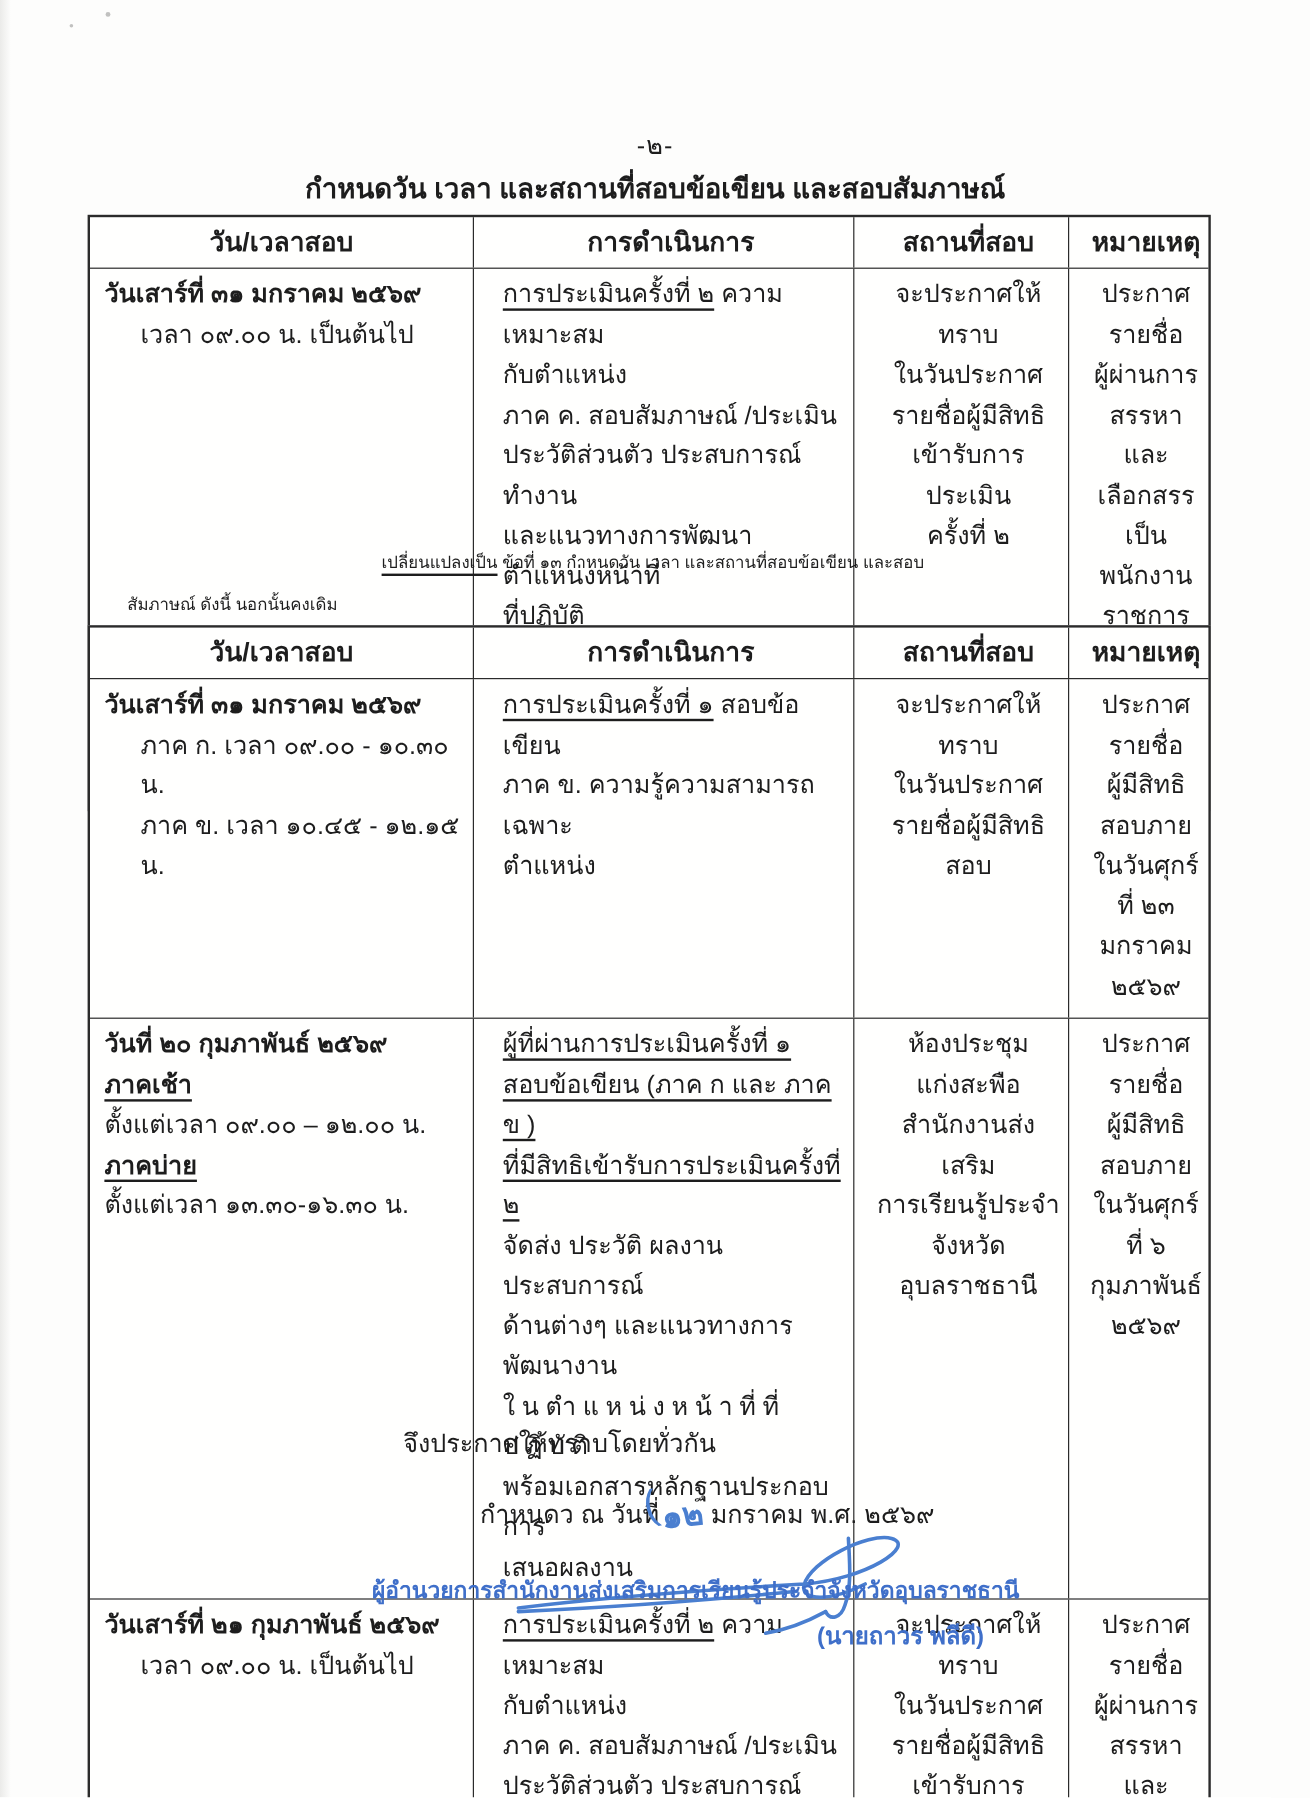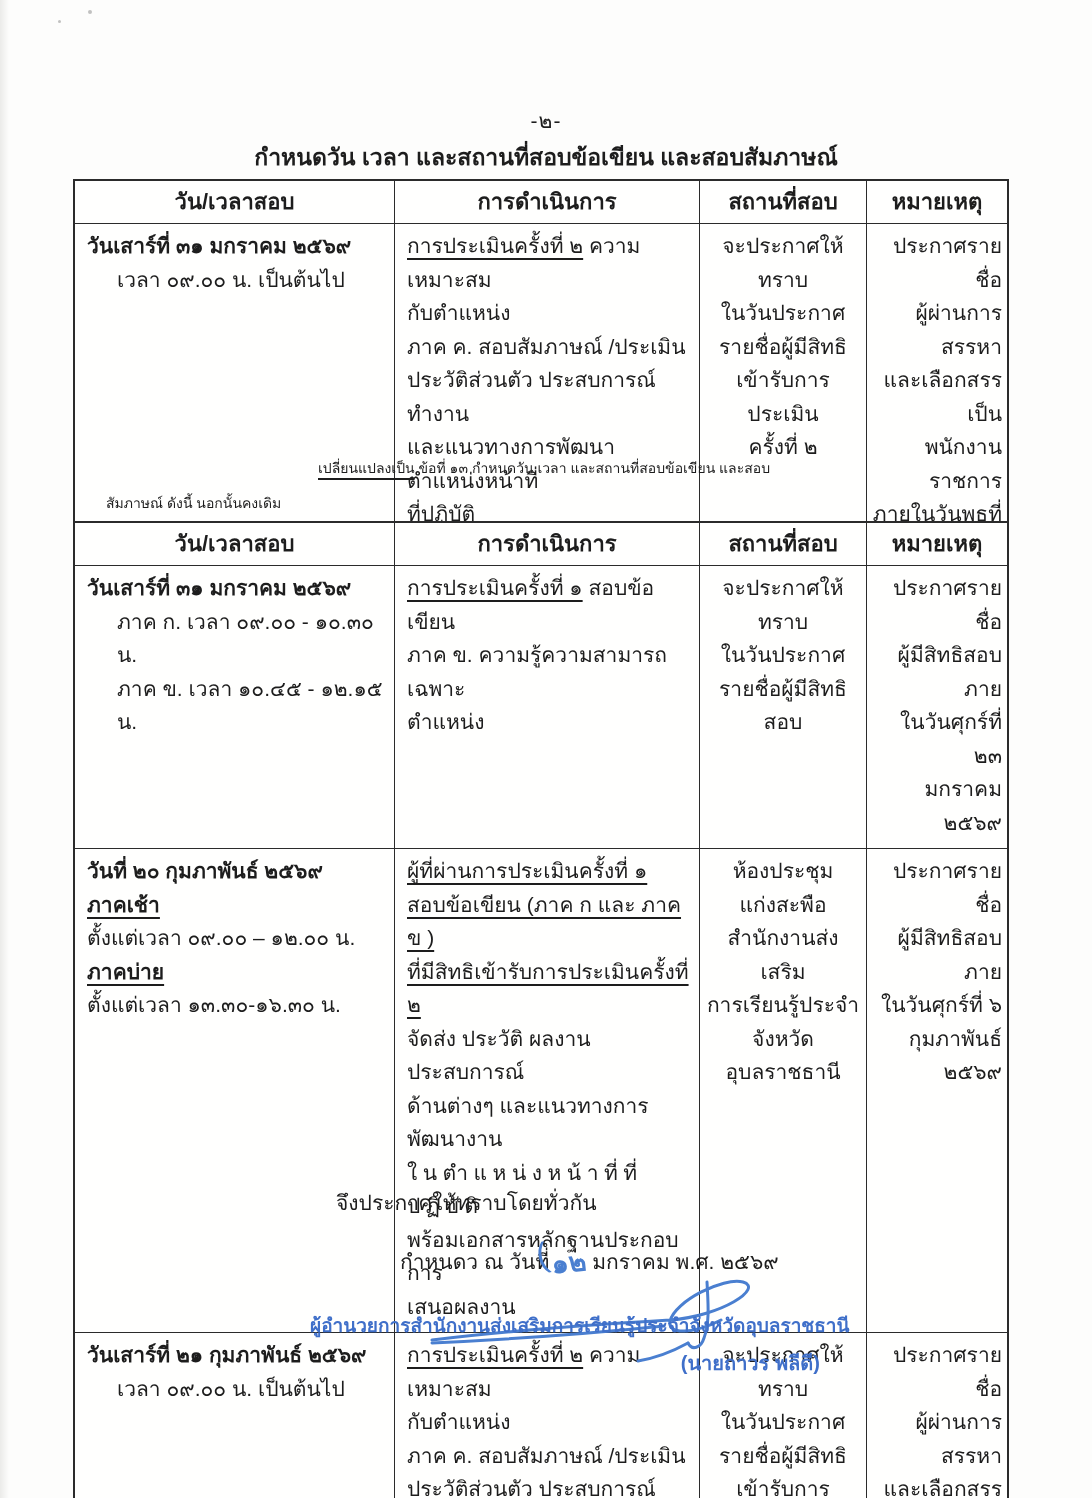--- a/index.html
+++ b/index.html
@@ -13,25 +13,25 @@
   .speck{position:absolute;background:#9a9a98;border-radius:50%;opacity:.6;}
   .pgnum{position:absolute;top:104px;left:0;width:100%;text-align:center;
     font-size:21px;letter-spacing:1px;}
   .doc-title{position:absolute;top:139px;left:0;width:100%;text-align:center;
     font-size:23px;font-weight:bold;}
   .sched-table{position:absolute;left:73px;width:936px;border:2px solid #2b2b2b;
     background:#fffffe;box-sizing:border-box;}
   #table1{top:179px;}
   #table2{top:521px;}
   .t-row{display:grid;grid-template-columns:320px 305px 167px 1fr;
-    border-bottom:1.8px solid #2b2b2b;}
+    border-bottom:1.8px solid #2b2b2b;gap:12px;}
   .t-row:last-child{border-bottom:none;}
   .t-cell{border-right:1.8px solid #2b2b2b;padding:5px 10px 9px 12px;
     font-size:21px;line-height:33.5px;box-sizing:border-box;}
-  .t-cell:last-child{border-right:none;text-align:right;}
+  .t-cell:last-child{border-right:none;}
   .t-head .t-cell{font-weight:bold;text-align:center;font-size:22px;
     padding:5px 4px 6px 4px;line-height:31px;}
   #table1 .t-row.body{min-height:201px;}
   #table2 .t-row.body.r1{min-height:139px;}
   #table2 .t-row.body.r2{min-height:270px;}
   #table2 .t-row.body.r3{min-height:204px;}
   .c-venue,.c-note{text-align:center;padding-left:5px;padding-right:5px;}
   .line{display:block;}
   .b{font-weight:bold;}
   .u{text-decoration:underline;text-underline-offset:5px;text-decoration-thickness:1.6px;}

